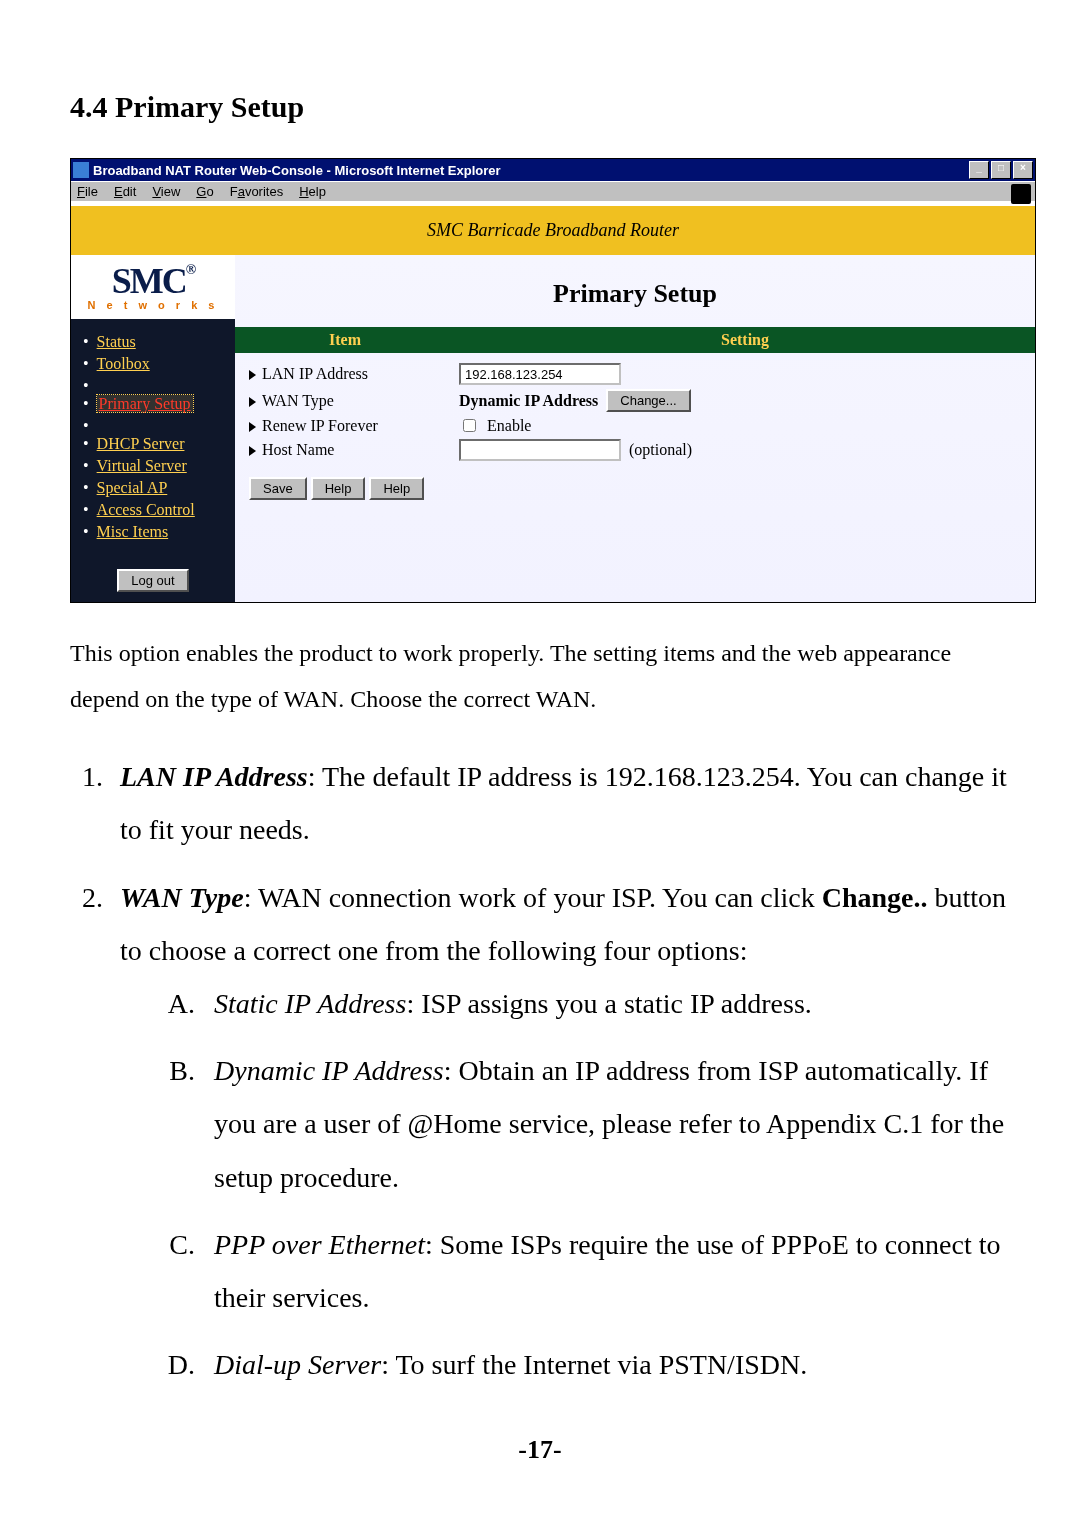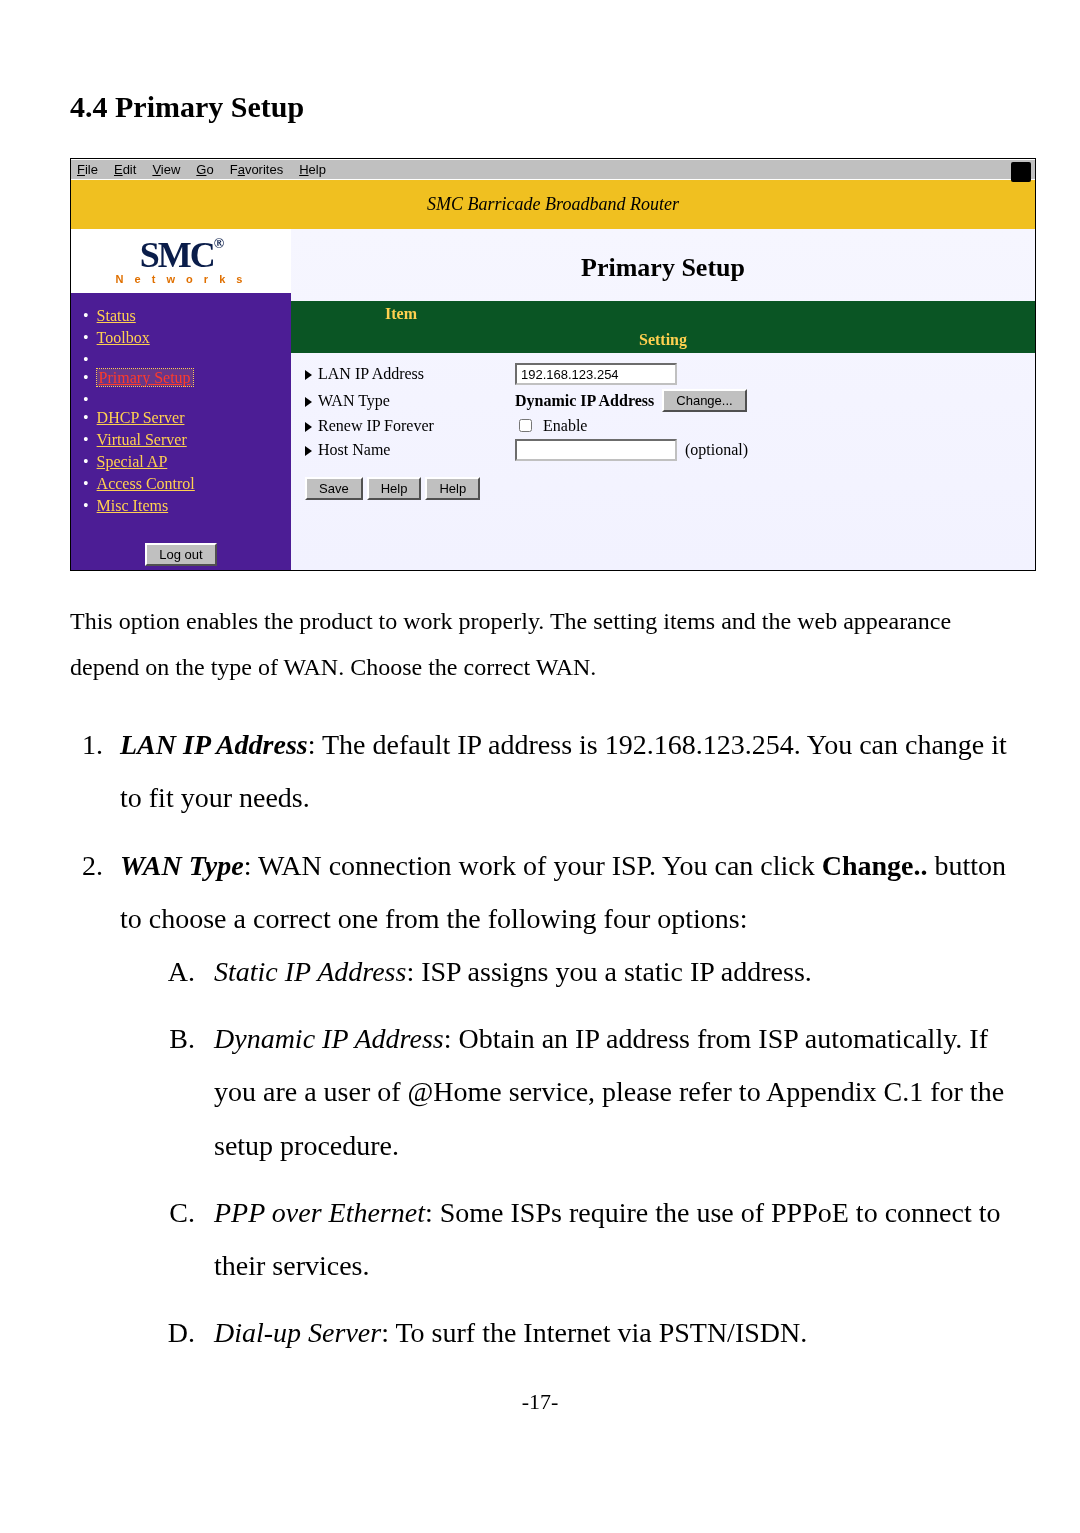--- a/index.html
+++ b/index.html
@@ -52,21 +52,21 @@
     text-align: center;
     font-family: Arial, sans-serif;
     font-weight: bold;
   }
   .menubar {
     display: flex;
     align-items: center;
     background: #c0c0c0;
     padding: 2px 6px;
     border-top: 1px solid #fff;
-    border-bottom: 1px solid #ffffff;
+    border-bottom: 5px solid #ffffff;
     font-size: 13px;
     position: relative;
   }
   .menubar .menu-item {
     margin-right: 16px;
     color: #000;
   }
   .menubar .menu-item .ul { text-decoration: underline; }
   .menubar .ie-logo {
     position: absolute;
@@ -88,24 +88,24 @@
     font-family: "Times New Roman", serif;
     font-size: 18px;
     padding: 14px 0;
     font-style: italic;
   }
   .main-grid {
     display: flex;
     background: #fff;
   }
   .sidebar {
-    width: 220px;
-    background: #4c1d95;
+    width: 164px;
+    background: #0f172a;
     color: #fff;
-    padding: 0 0 4px 0;
+    padding: 0 0 10px 0;
   }
   .logo-box {
     background: #fff;
     padding: 8px 0;
     text-align: center;
   }
   .logo-smc {
     font-family: "Times New Roman", serif;
     font-weight: bold;
     font-size: 36px;
@@ -173,21 +173,20 @@
     padding: 24px 0 18px 0;
     color: #000;
   }
   .setting-head {
     display: flex;
     background: #0a5524;
     color: #ffd050;
     font-weight: bold;
     font-family: "Times New Roman", serif;
     font-size: 16px;
-    flex-direction: column;
   }
   .setting-head .col-item { width: 220px; text-align: center; padding: 4px 0; }
   .setting-head .col-setting { flex: 1; text-align: center; padding: 4px 0; }
   .settings-body {
     padding: 6px 10px 14px 10px;
     font-family: "Times New Roman", serif;
     font-size: 16px;
     color: #000;
   }
   .srow { display: flex; align-items: center; margin: 4px 0; }
@@ -226,31 +225,41 @@
   }
   .ol > li { margin-bottom: 14px; padding-left: 10px; }
   .ol2 { list-style-type: upper-alpha; padding-left: 82px; }
   .ol2 > li { margin-bottom: 14px; padding-left: 12px; }
   .bi { font-weight: bold; font-style: italic; }
   .it { font-style: italic; }
   .b { font-weight: bold; }
 
   .footer-page {
     text-align: center;
-    font-size: 22px;
-    margin-top: 30px;
+    font-size: 26px;
+    margin-top: 44px;
+    font-weight: bold;
   }
 </style>
 </head>
 <body>
 
 <div class="page">
   <div class="section-title">4.4 Primary Setup</div>
 
   <div class="app-window">
+    <div class="titlebar">
+      <span class="ie-icon"></span>
+      <span class="title-text">Broadband NAT Router Web-Console - Microsoft Internet Explorer</span>
+      <div class="win-controls">
+        <div class="win-btn">_</div>
+        <div class="win-btn">□</div>
+        <div class="win-btn">×</div>
+      </div>
+    </div>
     <div class="menubar">
       <span class="menu-item"><span class="ul">F</span><span>ile</span></span>
       <span class="menu-item"><span class="ul">E</span>dit</span>
       <span class="menu-item"><span class="ul">V</span>iew</span>
       <span class="menu-item"><span class="ul">G</span>o</span>
       <span class="menu-item">F<span class="ul">a</span>vorites</span>
       <span class="menu-item"><span class="ul">H</span>elp</span>
       <span class="ie-logo"></span>
     </div>
 

